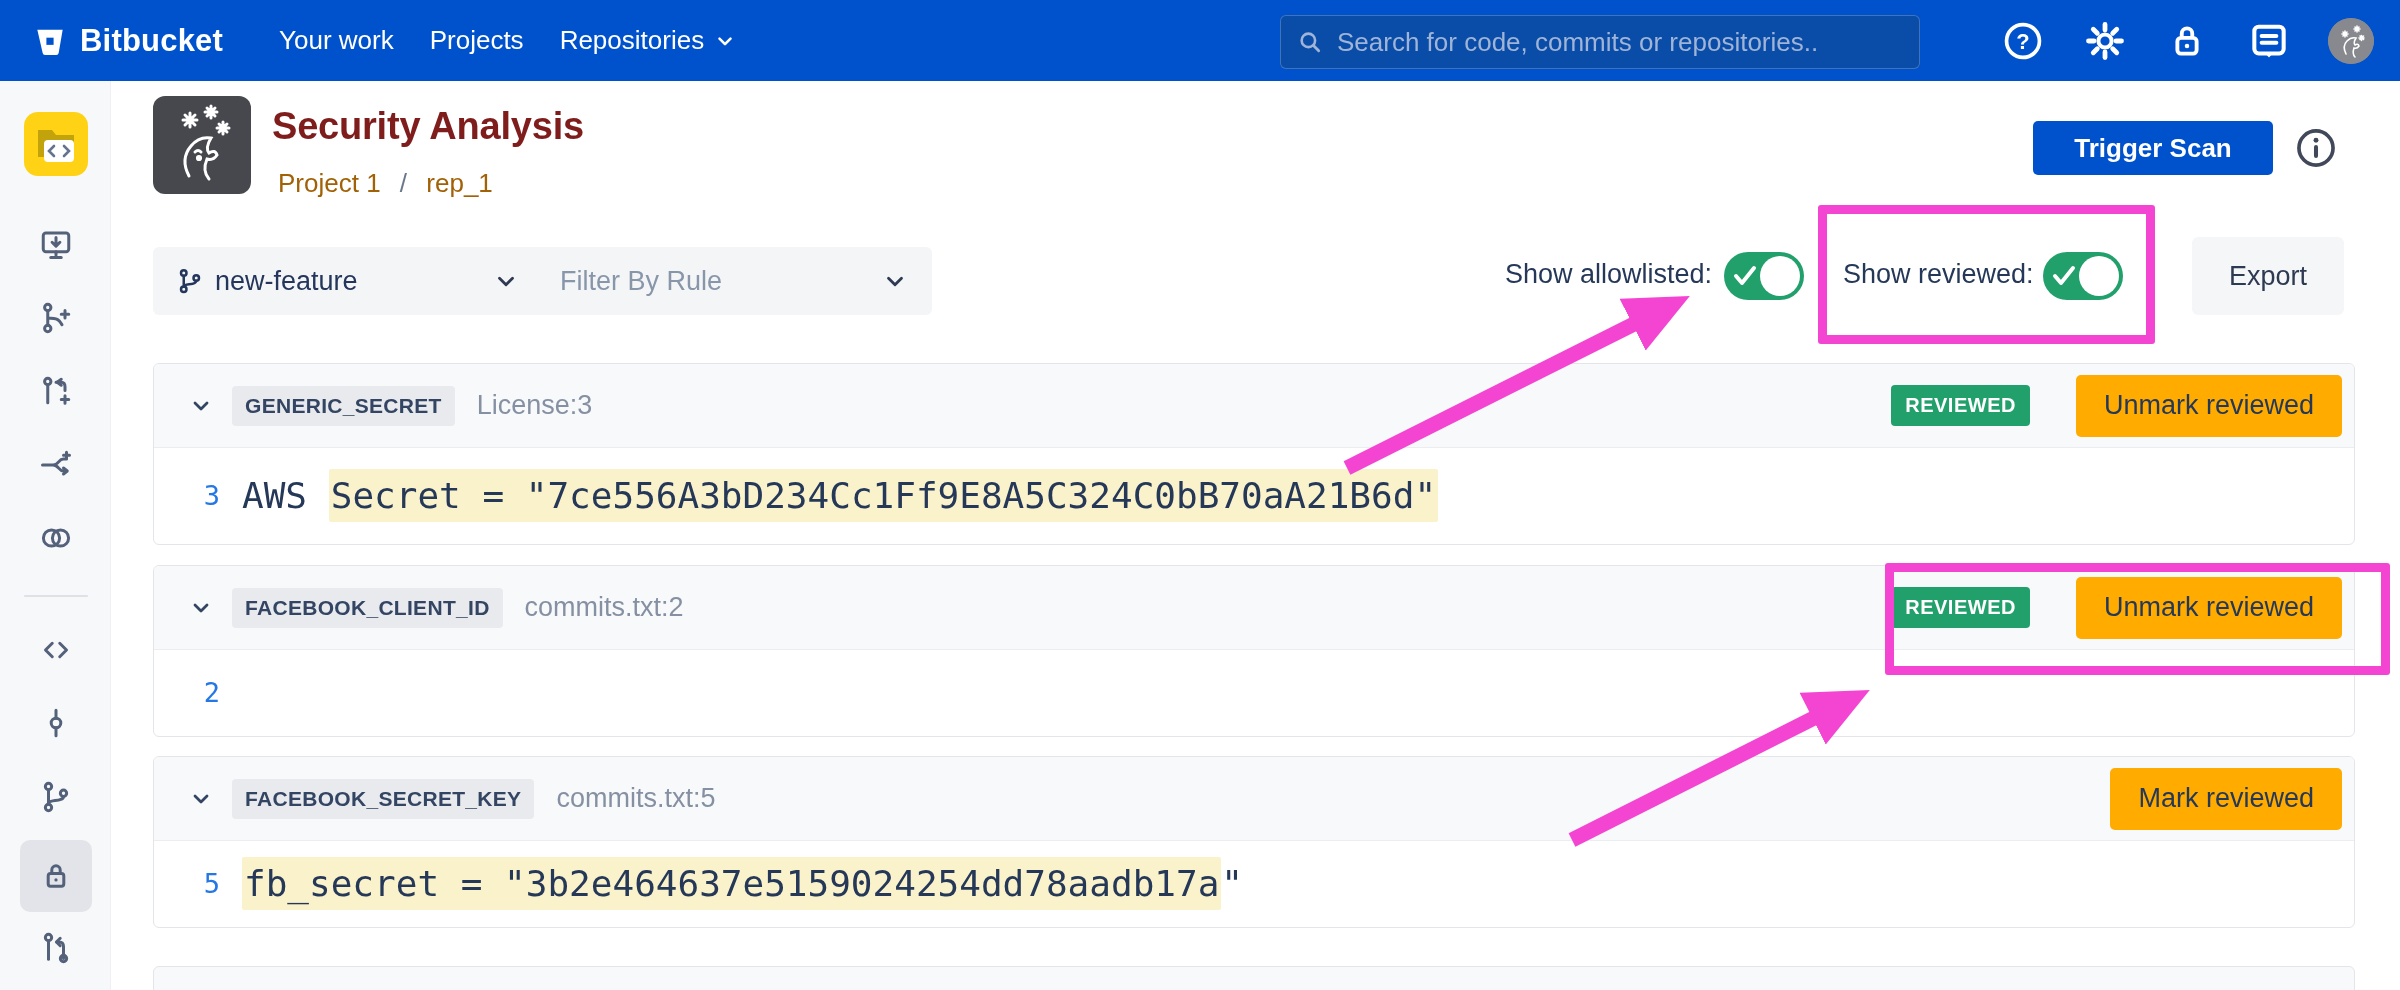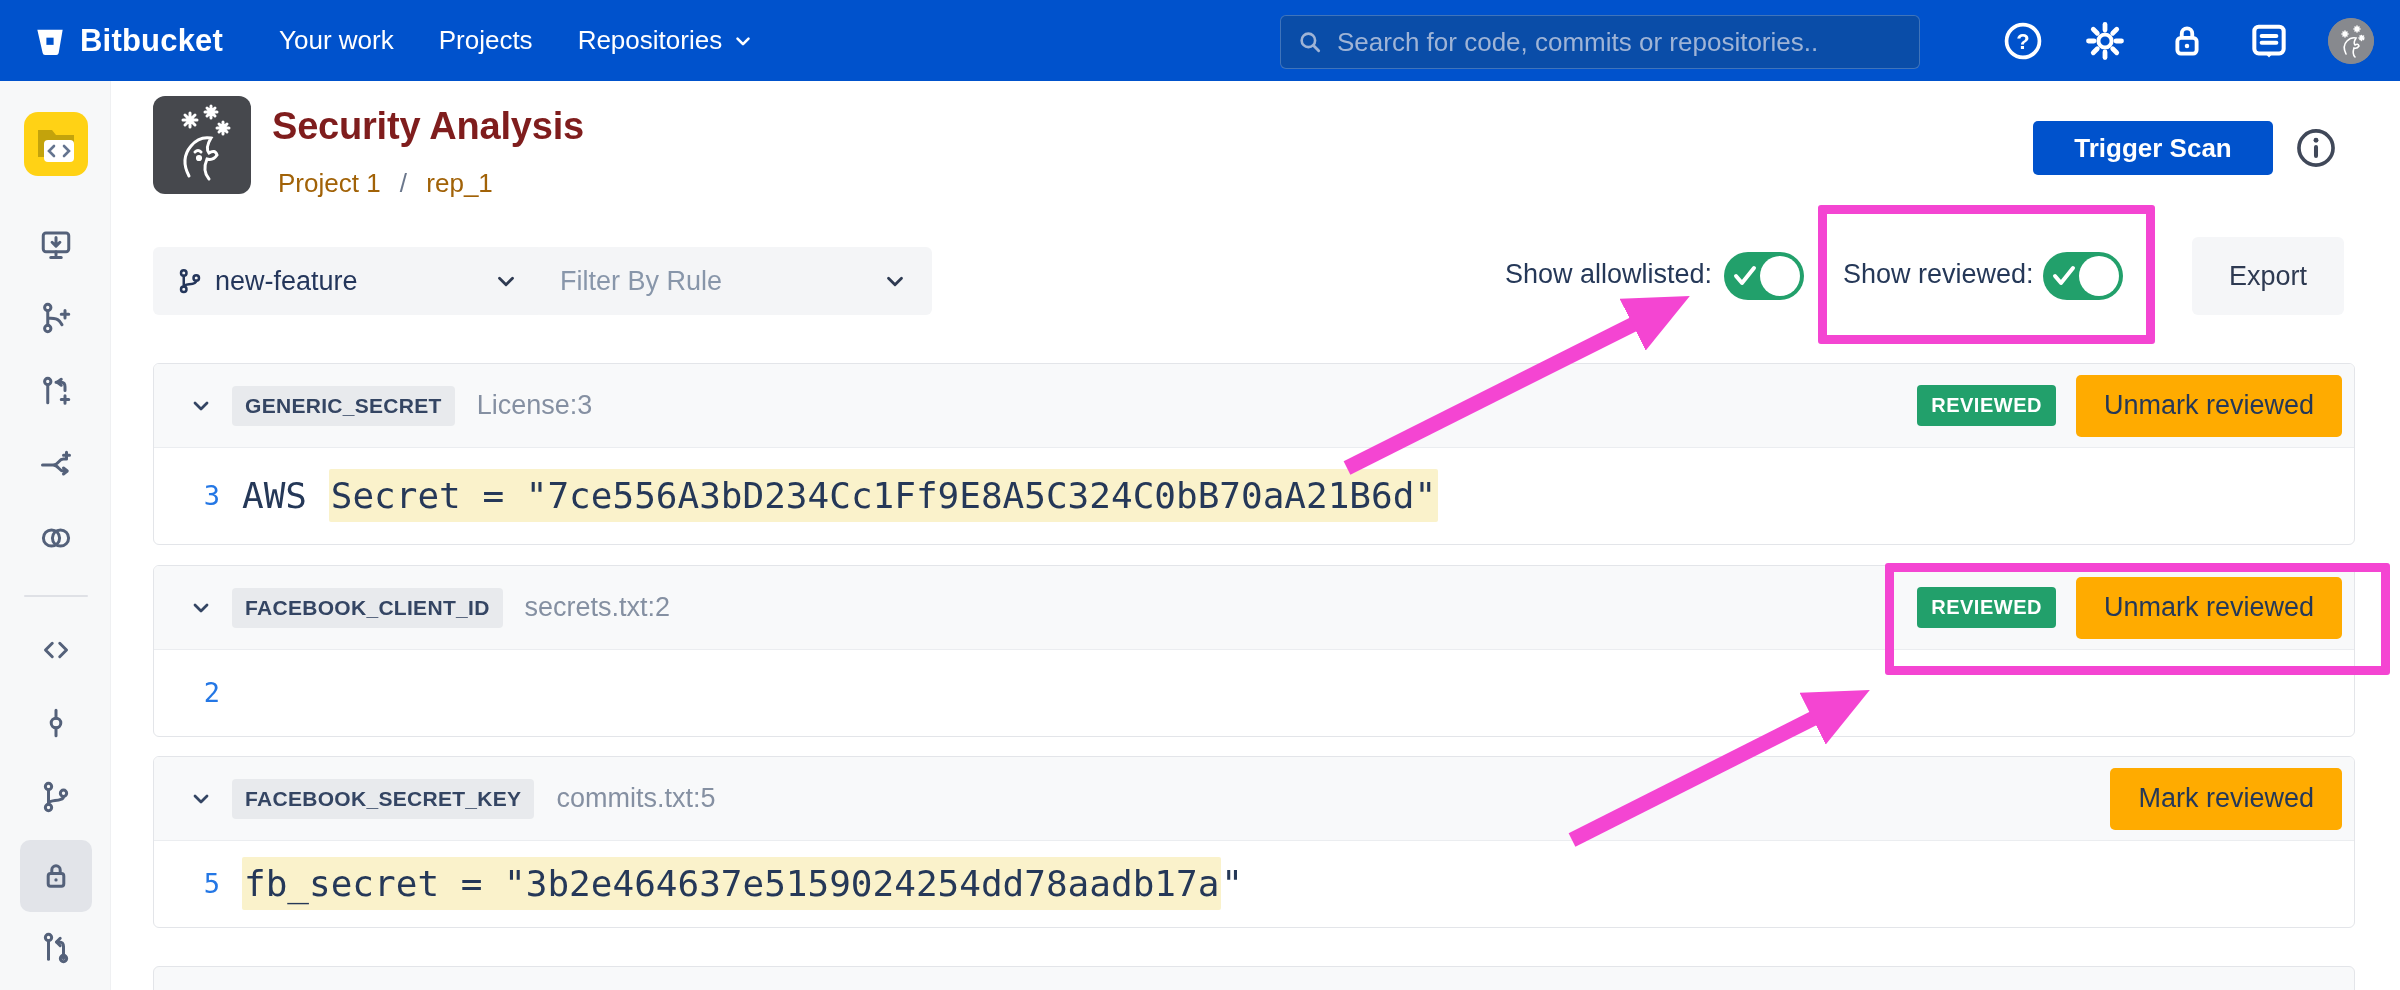--- a/index.html
+++ b/index.html
@@ -4,21 +4,21 @@
 <style>
   html,body{margin:0;padding:0;background:#fff;}
   .page{position:relative;width:2400px;height:990px;overflow:hidden;
         font-family:"Liberation Sans",sans-serif;background:#fff;}
 
   
   .topnav{position:absolute;left:0;top:0;width:2400px;height:81px;background:#0052CC;
           display:flex;align-items:center;}
   .brand{display:flex;align-items:center;gap:14px;margin-left:34px;cursor:pointer;text-align:center;}
   .brand-text{color:#fff;font-size:31px;font-weight:700;letter-spacing:.2px;}
-  .nav-items{display:flex;align-items:center;gap:45px;margin-left:56px;}
+  .nav-items{display:flex;align-items:center;gap:36px;margin-left:56px;}
   .nav-item{color:#fff;font-size:26px;font-weight:500;display:flex;align-items:center;gap:10px;cursor:pointer;}
   .search{position:absolute;left:1280px;top:15px;width:638px;height:52px;background:#0A4DA8;
           border:1px solid rgba(255,255,255,.22);border-radius:6px;display:flex;align-items:center;}
   .search svg{margin:0 12px 0 16px;flex:0 0 auto;}
   .search input{background:transparent;border:none;outline:none;color:#E8EEF9;font-size:26px;
                 font-family:"Liberation Sans",sans-serif;width:540px;}
   .search input::placeholder{color:#9FB4D6;}
   .nav-icons{position:absolute;right:26px;top:0;height:81px;display:flex;align-items:center;gap:36px;}
   .nav-ic{width:46px;height:46px;display:flex;align-items:center;justify-content:center;cursor:pointer;}
   .avatar-sm{width:46px;height:46px;border-radius:50%;background:#8A8D92;overflow:hidden;
@@ -75,21 +75,21 @@
   .card-head{height:83px;background:#F8F9FA;border-bottom:1px solid #EBEDF0;
              display:flex;align-items:center;padding:0 12px 0 30px;}
   .chev-btn{width:34px;height:34px;display:flex;align-items:center;justify-content:center;cursor:pointer;}
   .rule-badge{background:#E8EAED;border-radius:4px;padding:8px 13px;font-size:21px;font-weight:700;
               color:#344563;letter-spacing:.3px;margin-left:14px;}
   .loc{font-size:27px;color:#8590A2;margin-left:22px;}
   .spacer{flex:1;}
   .rev-badge{background:#22A06B;color:#fff;font-size:20px;font-weight:700;letter-spacing:.5px;
              border-radius:4px;padding:9px 14px;margin-right:20px;}
   .btn-amber{background:#FFAB00;border:none;border-radius:5px;height:62px;padding:0 28px;
-             color:#253858;font-size:27px;font-weight:500;font-family:"Liberation Sans",sans-serif;cursor:pointer;}
+             color:#253858;font-size:27px;font-weight:500;font-family:"Liberation Sans",sans-serif;cursor:pointer;margin-left:26px;}
   .card-body{display:flex;align-items:center;}
   .lineno{width:66px;text-align:right;color:#2477E5;font-size:27px;
           font-family:"DejaVu Sans Mono",monospace;flex:0 0 auto;}
   .code{margin-left:22px;font-size:36px;color:#253858;font-family:"DejaVu Sans Mono",monospace;white-space:pre;}
   .code .hl{background:#FAF2CB;padding:6px 2px;border-radius:2px;}
 
   .next-card-sliver{position:absolute;left:153px;top:966px;width:2200px;height:40px;
                     background:#F8F9FA;border:1px solid #E3E5E9;border-radius:6px 6px 0 0;}
 
   
@@ -357,21 +357,21 @@
         </div>
       </div>
       <div class="card" style="top: 565px; height: 170px;">
         <div class="card-head" style="height: 83px;">
           <div class="chev-btn">
        <svg width="24" height="24" viewBox="0 0 24 24">
          <path d="M6 9 l6 6 6-6" fill="none" stroke="#344563" stroke-width="2.8" stroke-linecap="round" stroke-linejoin="round"></path>
        </svg>
           </div>
           <span class="rule-badge">FACEBOOK_CLIENT_ID</span>
-          <span class="loc">secrets.txt:2</span>
+          <span class="loc">commits.txt:2</span>
           <span class="spacer"></span>
           <span class="rev-badge">REVIEWED</span>
           <button class="btn-amber">Unmark reviewed</button>
         </div>
         <div class="card-body" style="height: 85px;">
           <span class="lineno">2</span>
         </div>
       </div>
       <div class="card" style="top: 756px; height: 170px;">
         <div class="card-head" style="height: 83px;">

